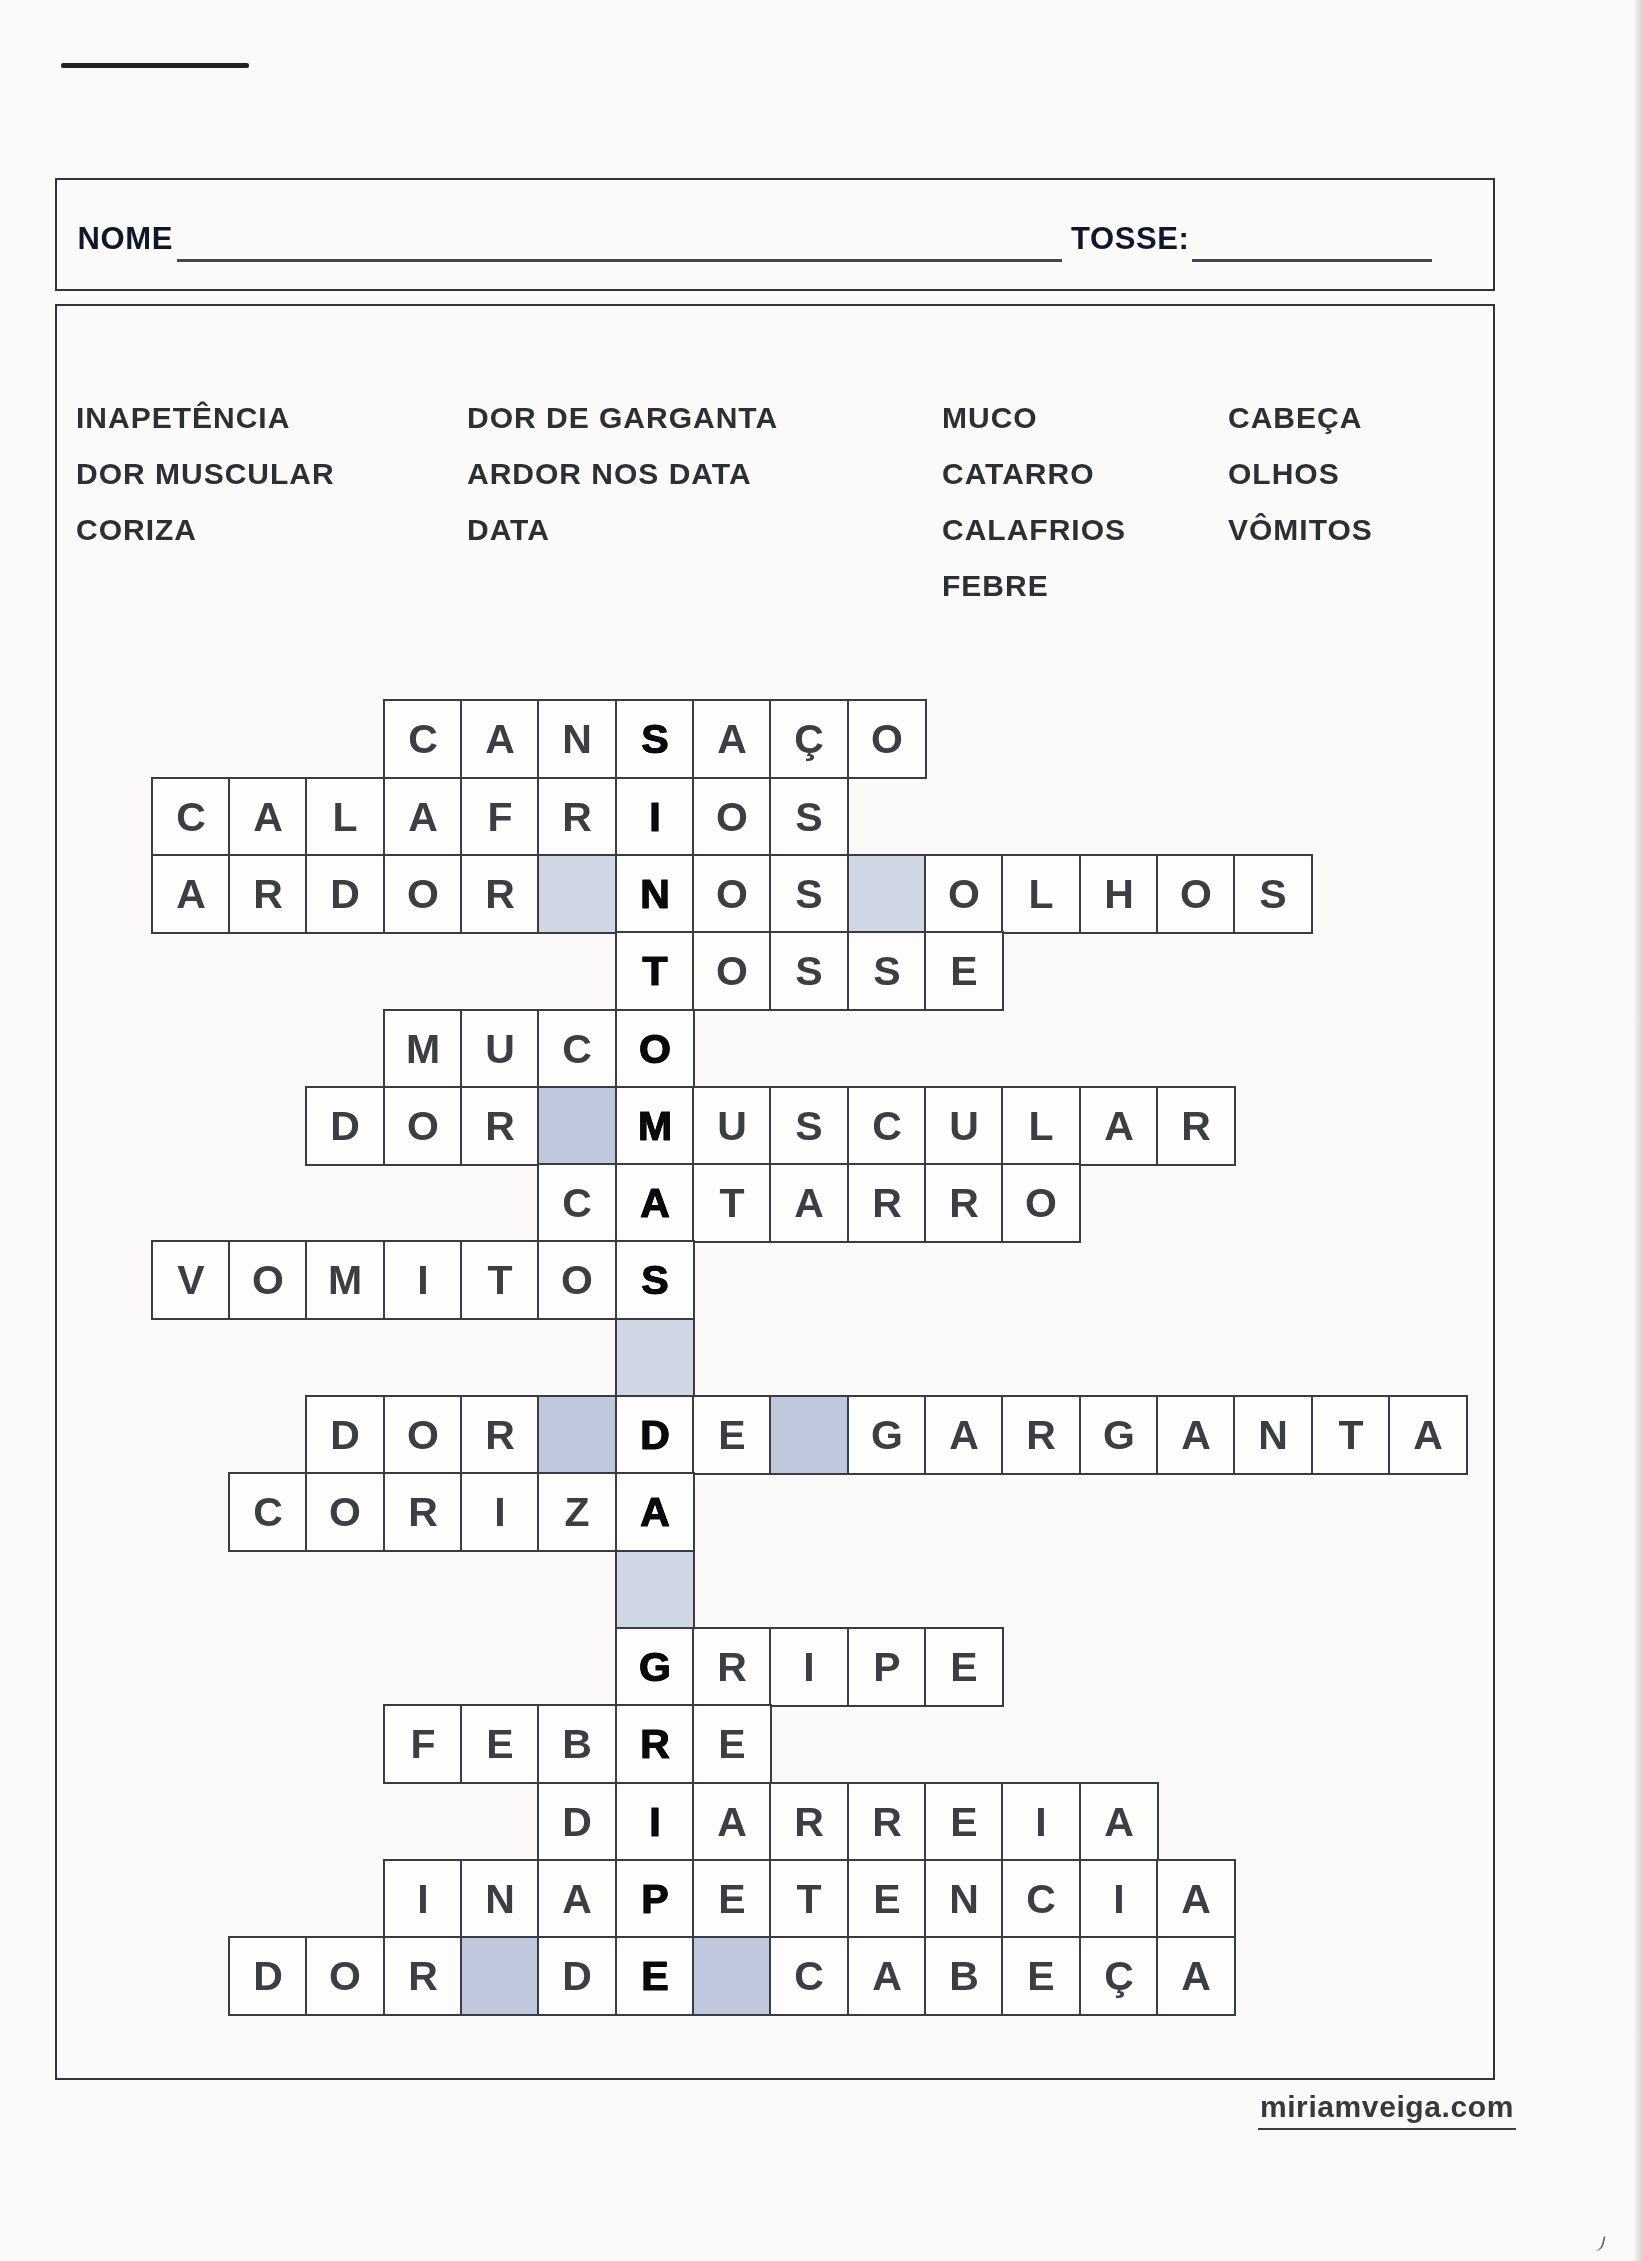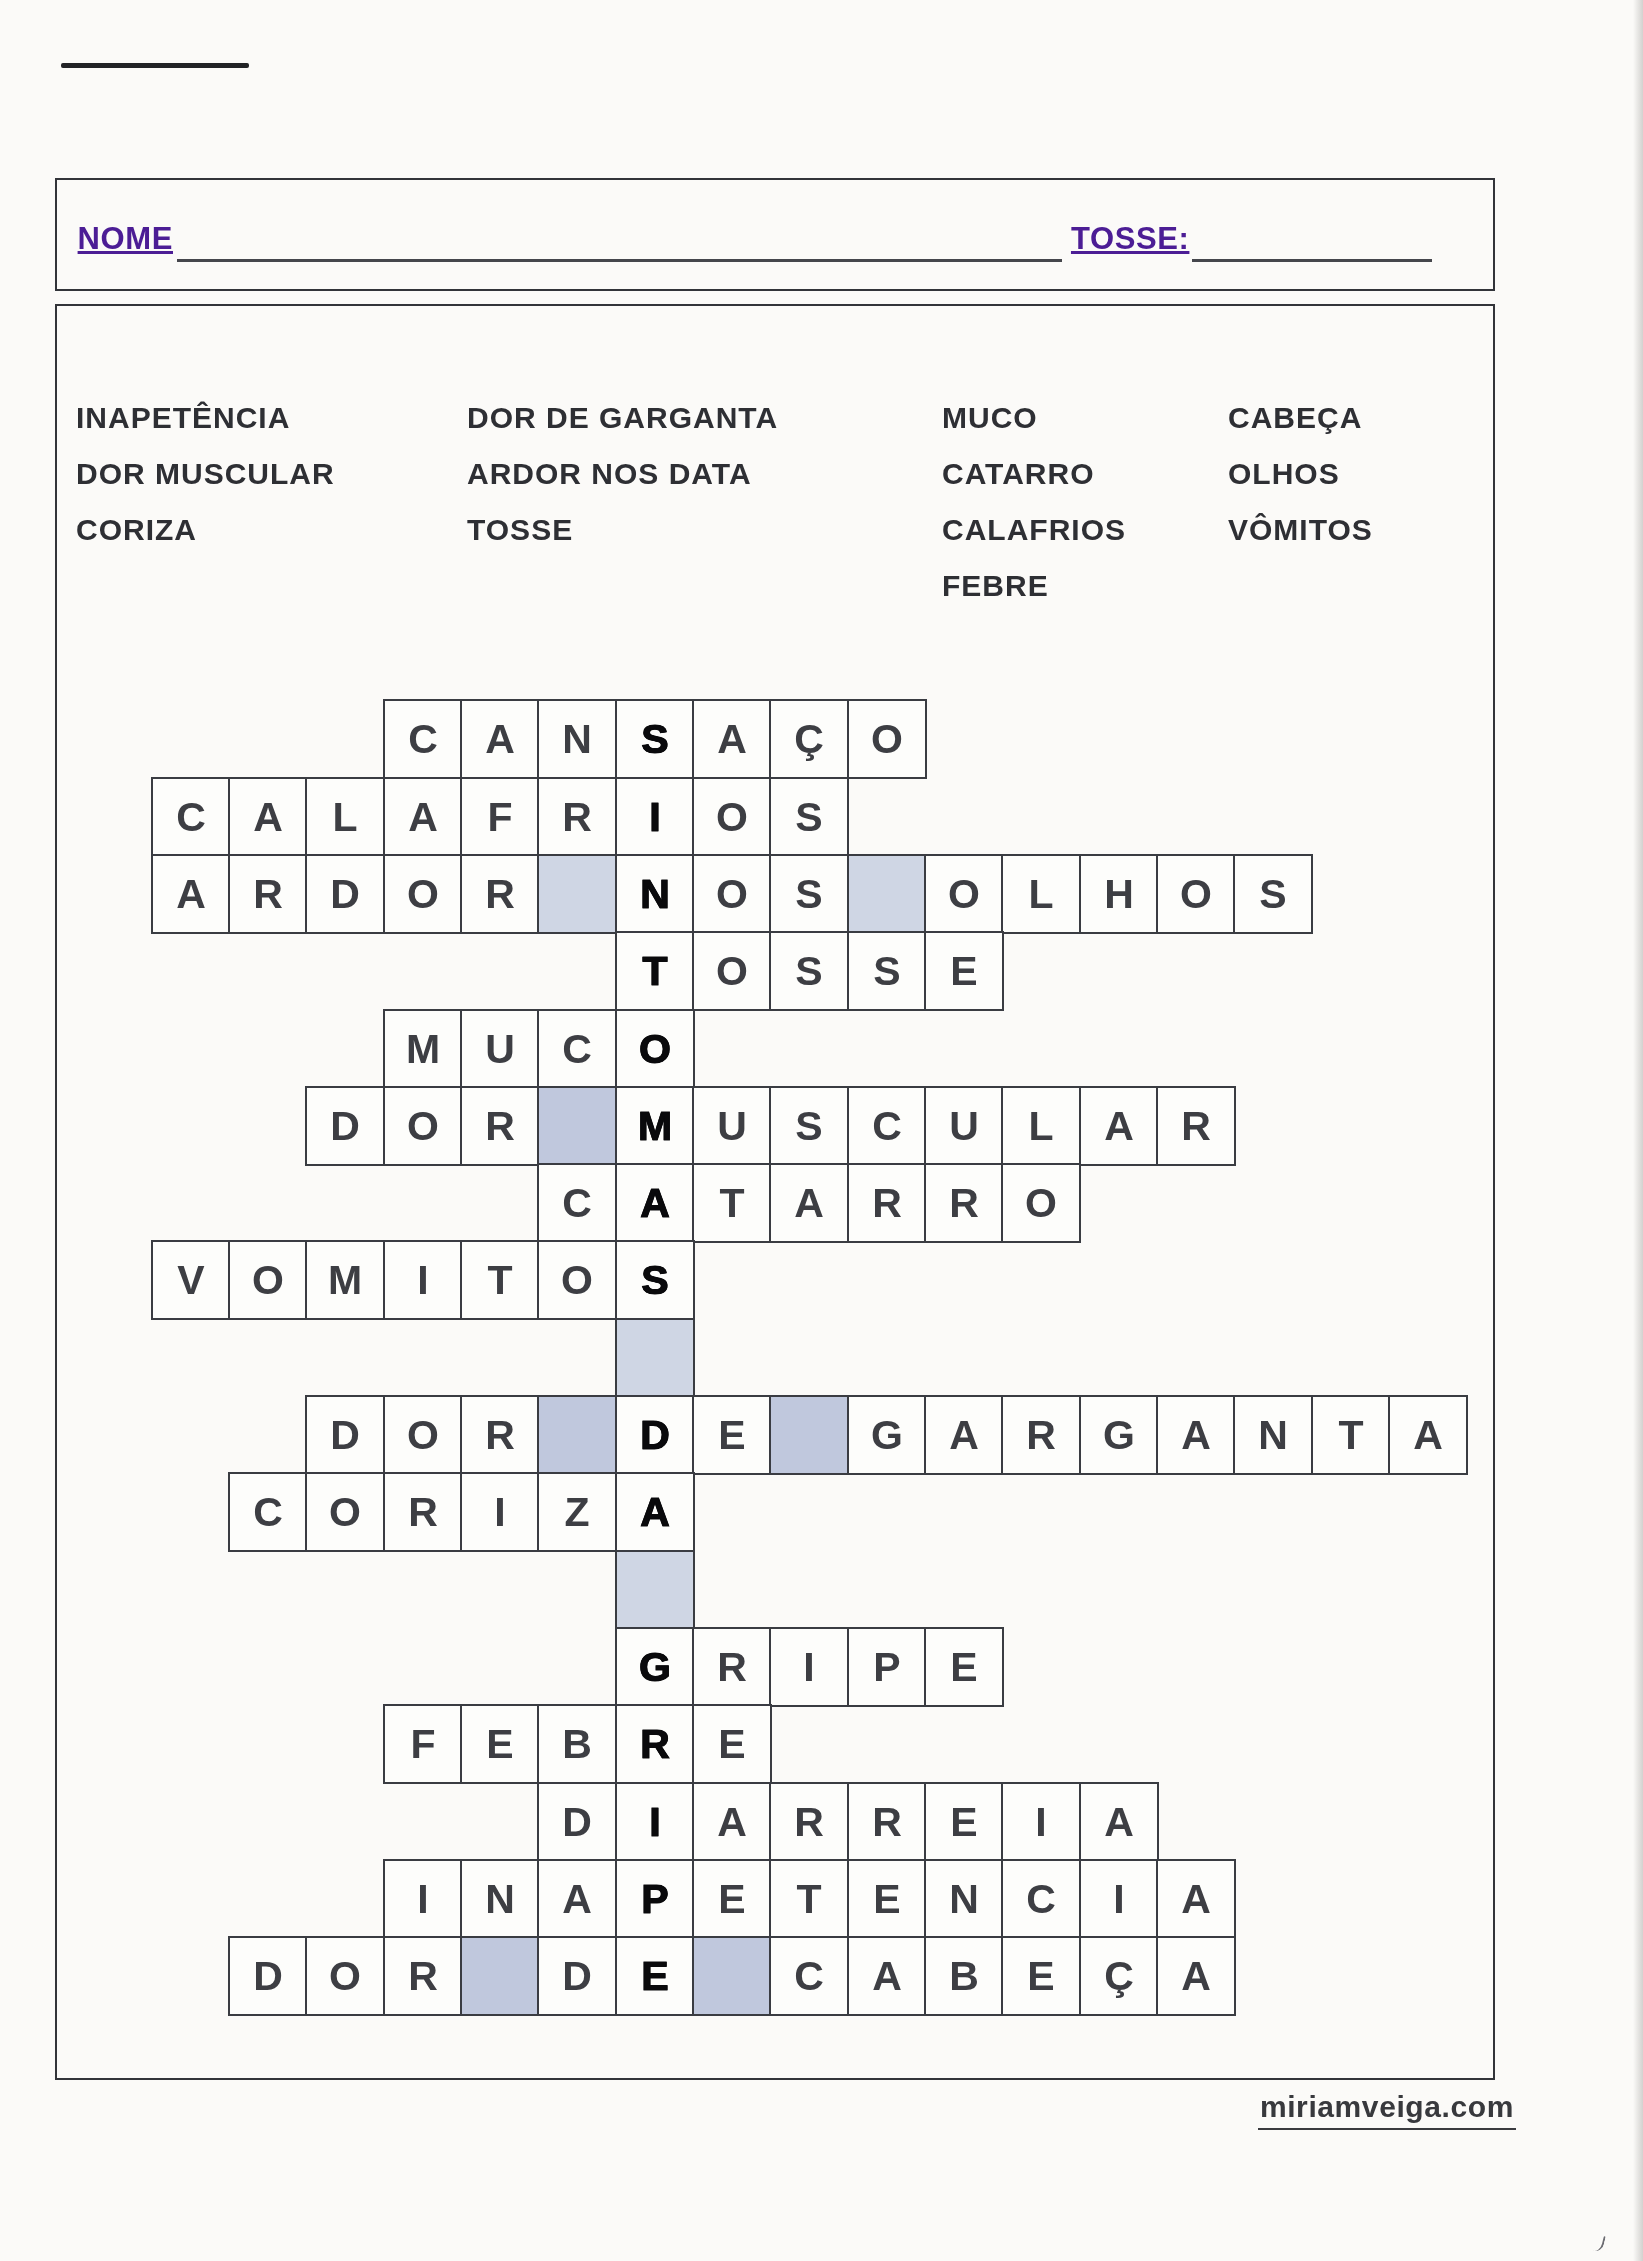--- a/index.html
+++ b/index.html
@@ -11,21 +11,21 @@
   #pen-mark{position:absolute;left:1594px;top:2235px;width:7.7px;height:17px;
         border-right:2.6px solid #6c6c72;border-radius:0 0 9px 0;transform:rotate(14deg);}
 
   .box{position:absolute;border:2.6px solid #323439;box-sizing:border-box;}
   #header-box{left:55px;top:79px;width:1440px;height:64px;
         display:flex;align-items:center;justify-content:center;}
   #header-title{font-size:31px;font-weight:700;color:#212225;letter-spacing:0.6px;white-space:nowrap;}
 
   #name-box{left:55px;top:178px;width:1440px;height:113px;}
   #name-row{position:absolute;left:20.6px;right:61px;bottom:27px;display:flex;align-items:flex-end;
-        font-size:31px;font-weight:700;color:#4c1d95;text-decoration:underline;}
+        font-size:31px;font-weight:700;color:#0f172a;}
   .nd-label{padding-bottom:5.2px;letter-spacing:0.6px;}
   .u-line{border-bottom:3.2px solid #45464c;height:3.9px;}
   #name-line{flex:1;margin-left:3.9px;}
   #date-label{margin-left:9px;}
   #date-line{width:240px;margin-left:2.6px;}
 
   #main-box{left:55px;top:304px;width:1440px;height:1776px;}
 
   #puzzle-title-wrap{position:absolute;left:0;top:326px;width:1643px;text-align:center;}
   #puzzle-title{display:inline-block;transform:translateX(19.3px);white-space:pre;
@@ -69,21 +69,21 @@
 
 
   <div class="wb-col" style="left:76px">
       <div class="wb-item">INAPETÊNCIA</div>
       <div class="wb-item">DOR MUSCULAR</div>
       <div class="wb-item">CORIZA</div>
     </div>
   <div class="wb-col" style="left:467px">
       <div class="wb-item">DOR DE GARGANTA</div>
       <div class="wb-item">ARDOR NOS DATA</div>
-      <div class="wb-item">TOSSE</div>
+      <div class="wb-item">DATA</div>
     </div>
   <div class="wb-col" style="left:942px">
       <div class="wb-item">MUCO</div>
       <div class="wb-item">CATARRO</div>
       <div class="wb-item">CALAFRIOS</div>
       <div class="wb-item">FEBRE</div>
     </div>
   <div class="wb-col" style="left:1228px">
       <div class="wb-item">CABEÇA</div>
       <div class="wb-item">OLHOS</div>

